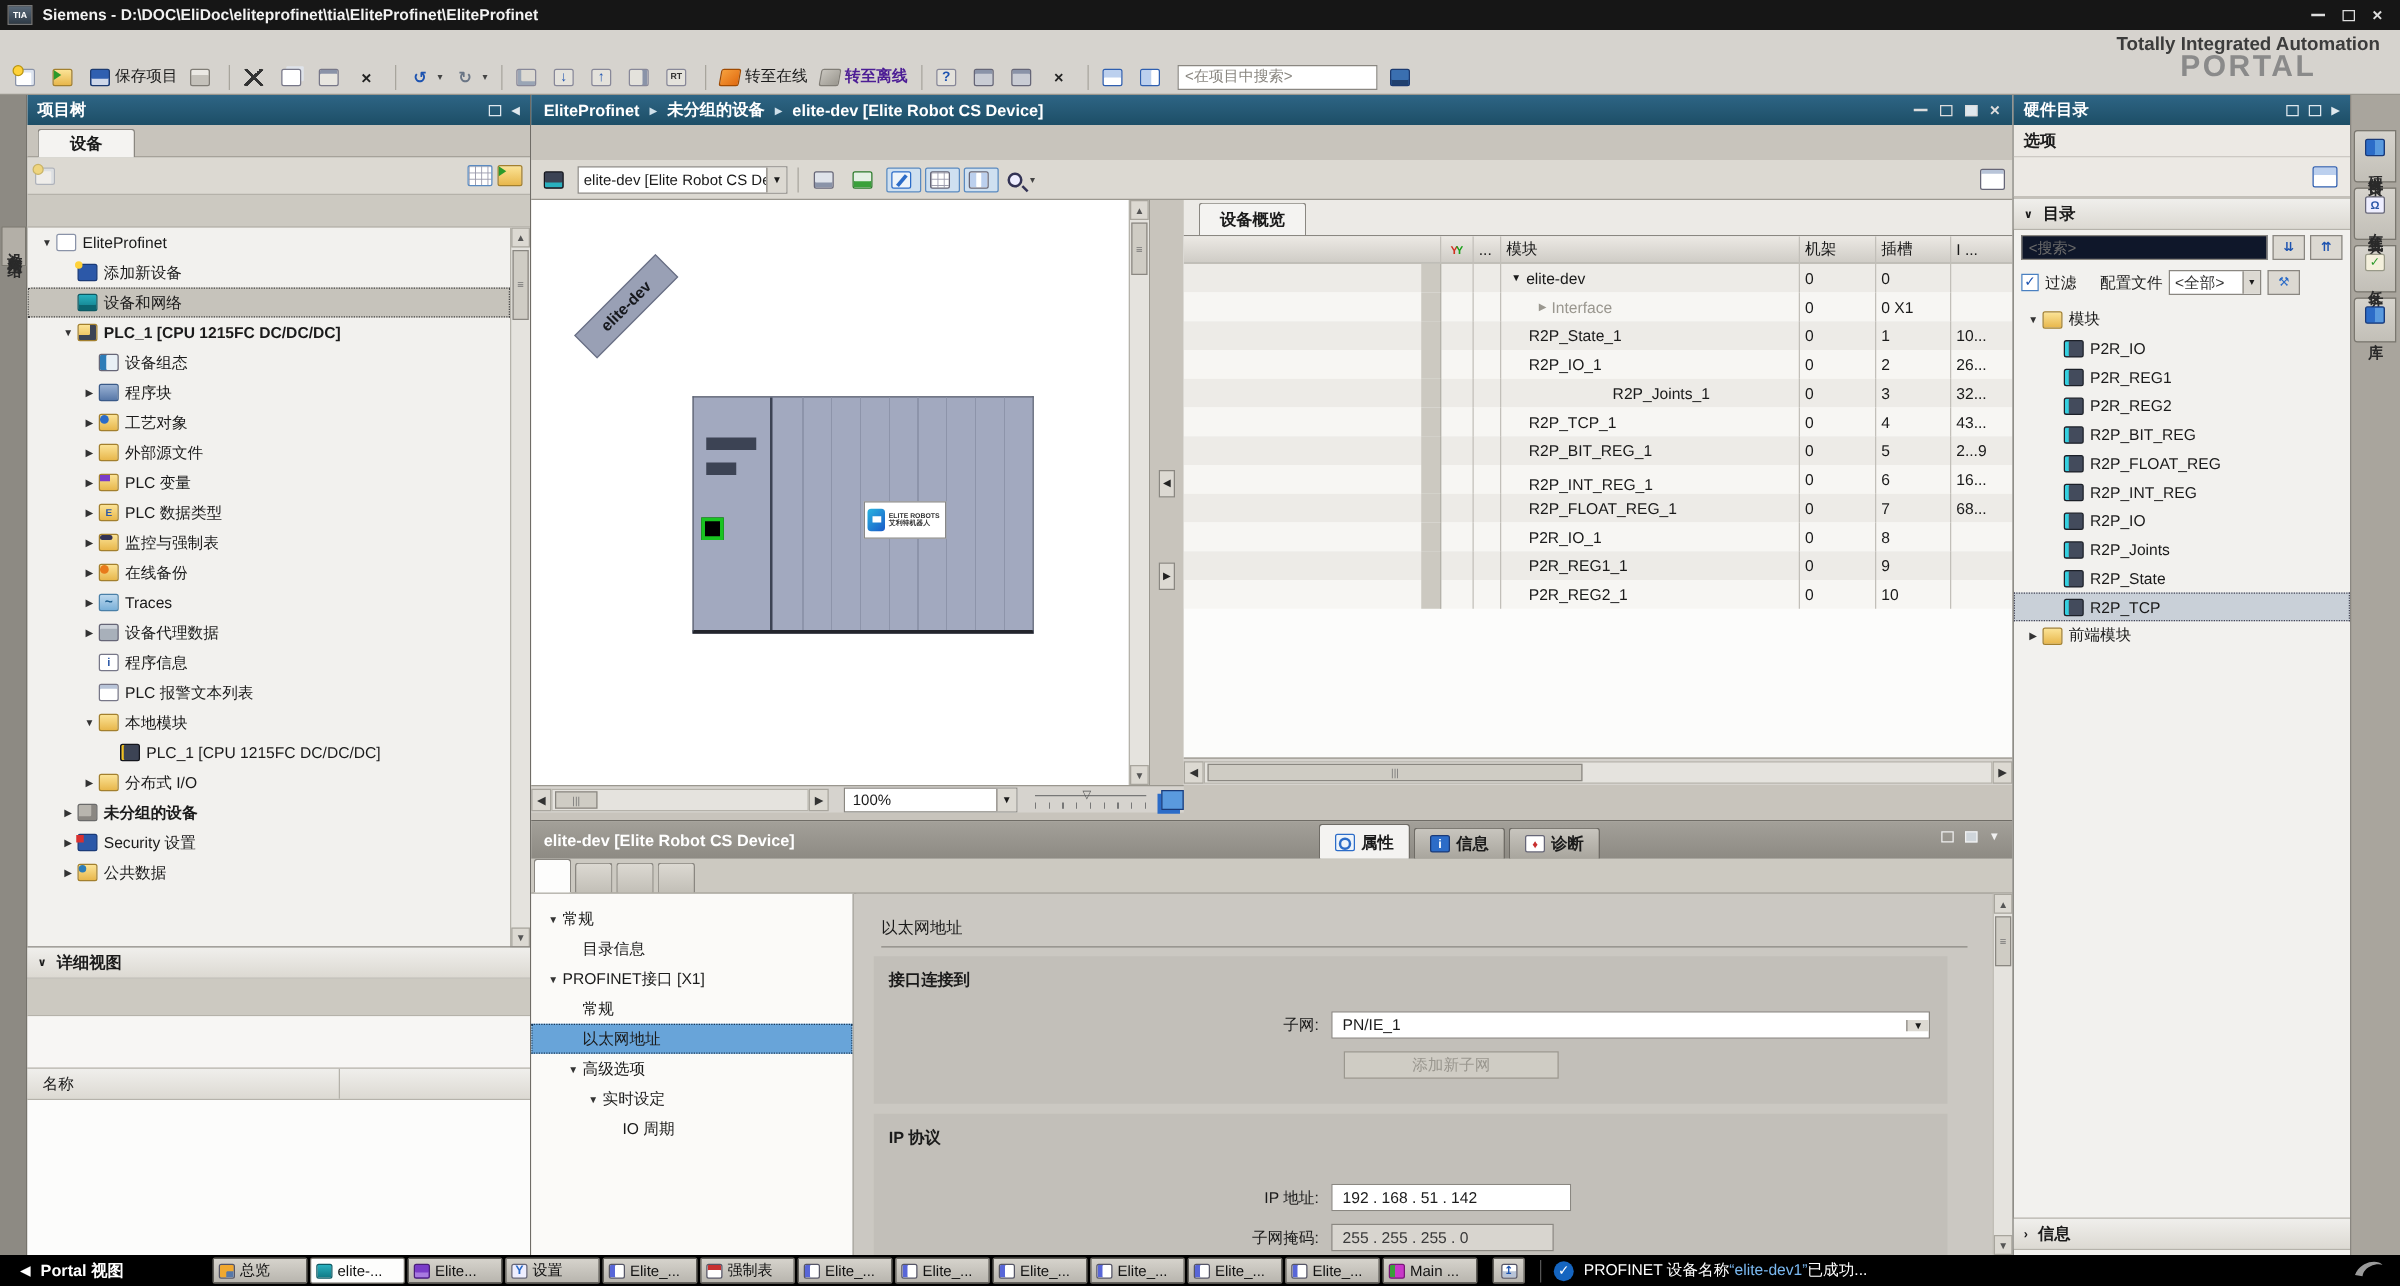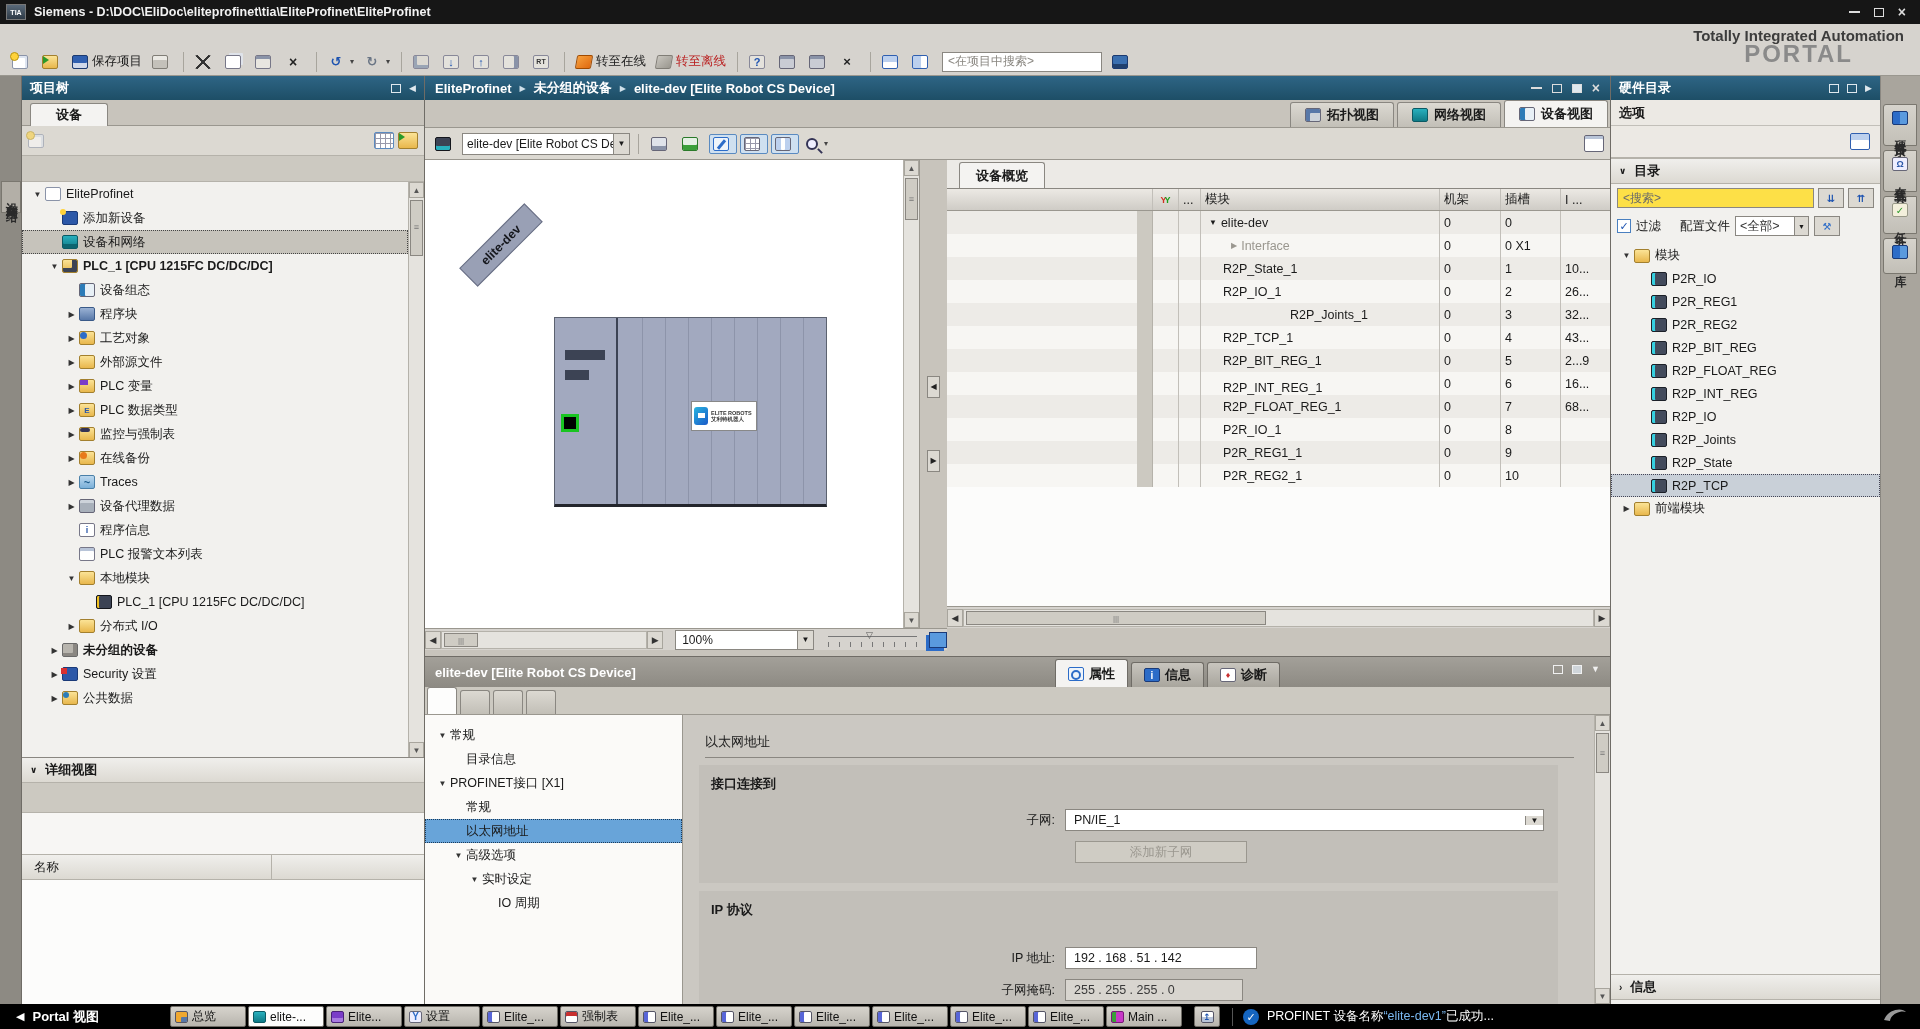--- a/index.html
+++ b/index.html
@@ -18,21 +18,21 @@
 
   
   .menubar { position:absolute; top:24px; left:0; right:0; height:24px; background:#d6d3ce; display:flex; align-items:center; padding-left:10px; }
   .mitem { padding:3px 12px; font-size:13px; cursor:default; }
   .brand { position:absolute; top:27px; right:16px; text-align:center; z-index:5; }
   .brand .b1 { font-size:15px; font-weight:bold; color:#3c3c3c; }
   .brand .b2 { font-size:24px; font-weight:bold; color:#8a8a8a; letter-spacing:2px; line-height:20px; }
   .toolbar { position:absolute; top:48px; left:0; right:0; height:28px; background:#d6d3ce; border-bottom:1px solid #9a978f; display:flex; align-items:center; padding-left:8px; gap:2px; }
   .tbtn { display:flex; align-items:center; gap:4px; padding:2px 3px; border:1px solid transparent; border-radius:2px; }
   .tbtn .tlbl { font-size:12.5px; }
-  .tbtn.disabled .tlbl { color:#b91c1c; }
+  .tbtn.disabled .tlbl { color:#4c1d95;font-weight:bold; }
   .tsep { width:1px; height:20px; background:#a8a59d; margin:0 5px; }
   .caret { font-size:8px; color:#444; margin-left:-2px; }
   .tsearch { width:160px; height:20px; background:#fff; border:1px solid #8a8781; margin:0 4px; display:flex; align-items:center; padding:0 5px; }
   .tsearch .ph { color:#8a8781; font-size:12px; }
 
   
   .i { width:16px; height:14px; display:inline-block; border-radius:2px; position:relative; flex:none; }
   .i::after { position:absolute; font-size:9px; font-weight:bold; left:0; right:0; top:0; bottom:0; display:flex; align-items:center; justify-content:center; }
   .ic-new-project { background:#fff; border:1px solid #8a93a8; box-shadow:inset -2px 2px 0 #dde4f0; }
   .ic-new-project::after { content:""; width:7px; height:7px; background:#ffd23a; border-radius:50%; position:absolute; left:-3px; top:-4px; border:1px solid #b89410; }
@@ -253,21 +253,21 @@
   .selfield .dselb { width:18px; background:#dcd9d2; border-left:1px solid #8a8781; font-size:8px; display:flex; align-items:center; justify-content:center; }
   .grayedbtn { height:22px; background:#cfccc4; border:1px solid #9a978f; color:#9a978f; font-size:12.5px; display:flex; align-items:center; justify-content:center; }
   .pr-vsb { position:absolute; right:0; top:0; width:16px; bottom:0; background:#e5e3de; border-left:1px solid #b5b2aa; }
 
   
   .catalog { position:absolute; left:1610px; top:0; width:270px; bottom:0; background:#f2f1ee; border-left:1px solid #6f6c66; }
   .cat-options { position:absolute; top:24px; left:0; right:0; height:26px; background:#ece9e4; border-bottom:1px solid #c2bfb9; font-weight:bold; font-size:13px; display:flex; align-items:center; padding:0 8px; }
   .cat-iconrow { position:absolute; top:50px; left:0; right:0; height:32px; background:#ece9e4; border-bottom:1px solid #b5b2aa; }
   .cat-sec { position:absolute; left:0; right:0; height:26px; background:linear-gradient(#f0efec,#dcd9d2); border-top:1px solid #b5b2aa; border-bottom:1px solid #b5b2aa; font-weight:bold; font-size:13px; display:flex; align-items:center; gap:8px; padding:0 8px; }
   .cat-search { position:absolute; top:108px; left:0; right:0; height:28px; display:flex; align-items:center; padding:0 6px; gap:4px; }
-  .cat-input { flex:1; height:20px; background:#fde047; border:1px solid #8a8781; color:#6a6a6a; display:flex; align-items:center; padding:0 5px; }
+  .cat-input { flex:1; height:20px; background:#0f172a; border:1px solid #8a8781; color:#6a6a6a; display:flex; align-items:center; padding:0 5px; }
   .smallbtn { width:26px; height:20px; background:#dcd9d2; border:1px solid #8a8781; display:flex; align-items:center; justify-content:center; font-size:10px; color:#1d53b0; font-weight:bold; }
   .cat-filter { position:absolute; top:136px; left:0; right:0; height:28px; display:flex; align-items:center; padding:0 6px; gap:5px; font-size:12.5px; }
   .chk { width:14px; height:14px; background:#fff; border:1px solid #4a80c0; color:#1d53b0; font-size:11px; font-weight:bold; text-align:center; line-height:12px; }
   .profsel { width:74px; height:20px; background:#fff; border:1px solid #8a8781; display:flex; align-items:center; }
   .profsel .v { flex:1; padding:0 4px; color:#333; }
   .profsel .dselb { width:14px; height:100%; background:#dcd9d2; border-left:1px solid #8a8781; font-size:7px; display:flex; align-items:center; justify-content:center; }
   .cat-list { position:absolute; top:168px; left:0; right:0; bottom:32px; overflow:hidden; }
   .cat-list .trow { height:23px; }
   .cat-list .trow.selected { background:#c9d0d8; outline:1px dotted #445; }
   .cat-info { position:absolute; bottom:4px; left:0; right:0; }
@@ -603,34 +603,20 @@
               <span>elite-dev [Elite Robot CS Device]</span>
             </span>
           </span>
         <span class="cr-ctrls">
           <span class="wmin"></span>
           <span class="wmax"></span>
           <span class="wmax" style="background:#dfe8ee;"></span>
           <span class="wclose">×</span>
         </span>
       </div>
-      <div class="vtabs">
-          <span class="vtab">
-            <span class="i ic-topology-view"></span>
-            <span>拓扑视图</span>
-          </span>
-          <span class="vtab">
-            <span class="i ic-network-view"></span>
-            <span>网络视图</span>
-          </span>
-          <span class="vtab active">
-            <span class="i ic-device-view"></span>
-            <span>设备视图</span>
-          </span>
-        </div>
       <div class="dtoolbar">
         <span style="display:flex;align-items:center;gap:3px;">
             <span class="tbtn">
               <span class="i ic-network-plug"></span>
               <span class="tlbl"></span>
             </span>
             <span class="dsel">
               <span class="dselv">elite-dev [Elite Robot CS Devi</span>
               <span class="dselb">▼</span>
             </span>

